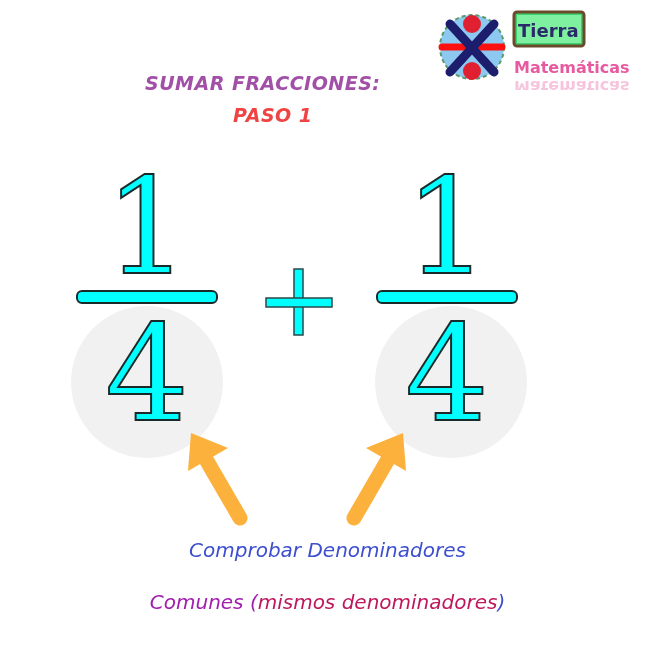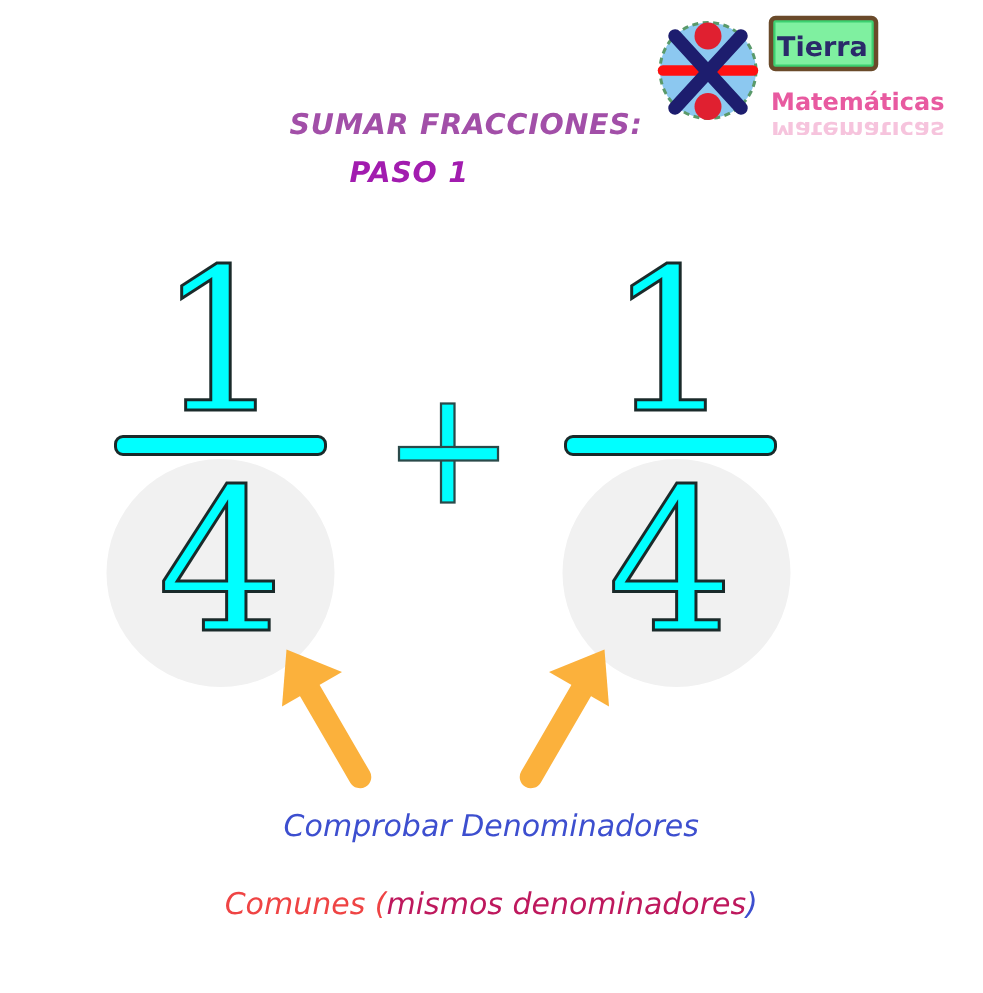--- a/index.html
+++ b/index.html
@@ -33,22 +33,22 @@
     <rect x="76" y="2" width="70" height="34" rx="3" fill="#3cd070" stroke="#6a4a2a" stroke-width="3"></rect>
     <rect x="79" y="5" width="64" height="28" fill="#7ff0a0"></rect>
     <text x="80" y="27" font-size="18" font-weight="bold" fill="#2a2a6a" style="font-family:'DejaVu Sans',sans-serif;">Tierra</text>
     <text x="76" y="63" font-size="16" font-weight="bold" fill="#e85aa0" style="font-family:'DejaVu Sans',sans-serif;">Matemáticas</text>
     <g transform="translate(0,134) scale(1,-1)" opacity="0.35">
       <text x="76" y="63" font-size="16" font-weight="bold" fill="#e85aa0" style="font-family:'DejaVu Sans',sans-serif;">Matemáticas</text>
     </g>
   </svg>
 </div>
 
-<div class="abs title" style="left:145px; top:72px; color:#a24fa8;margin-left:48px;">SUMAR FRACCIONES:</div>
-<div class="abs title" style="left:233px; top:104px; color:#a21caf;">PASO 1</div>
+<div class="abs title" style="left:145px; top:72px; color:#a24fa8;">SUMAR FRACCIONES:</div>
+<div class="abs title" style="left:233px; top:104px; color:#ef4444;">PASO 1</div>
 
 <svg class="abs" style="left:0; top:0;" width="655" height="662" viewBox="0 0 655 662">
 
   <circle cx="147" cy="382" r="76" fill="#f1f1f1"></circle>
   <circle cx="451" cy="382" r="76" fill="#f1f1f1"></circle>
 
   <text x="147" y="273" text-anchor="middle" font-size="132" fill="#00ffff" stroke="#1a2a2a" stroke-width="2">1</text>
   <rect x="77" y="291" width="140" height="12" rx="5" fill="#00ffff" stroke="#1a2a2a" stroke-width="2"></rect>
   <text x="147" y="420" text-anchor="middle" font-size="132" fill="#00ffff" stroke="#1a2a2a" stroke-width="2">4</text>
 
@@ -69,14 +69,14 @@
   <g>
     <line x1="354" y1="518" x2="390" y2="456" stroke="#fbb13c" stroke-width="15" stroke-linecap="round"></line>
     <polygon points="403,433 366,448 406,471" fill="#fbb13c"></polygon>
   </g>
 </svg>
 
 <div class="abs caption" style="top:538px; color:#3d4fcf;">
   <span>Comprobar Denominadores</span>
 </div>
 <div class="abs caption" style="top:590px;">
-  <span style="color:#ef4444;text-align:right;">Comunes (</span><span style="color:#be185d;">mismos denominadores</span><span style="color:#3d4fcf;">)</span>
+  <span style="color:#a21caf;text-align:right;">Comunes (</span><span style="color:#be185d;">mismos denominadores</span><span style="color:#3d4fcf;">)</span>
 </div>
 
 </body></html>

